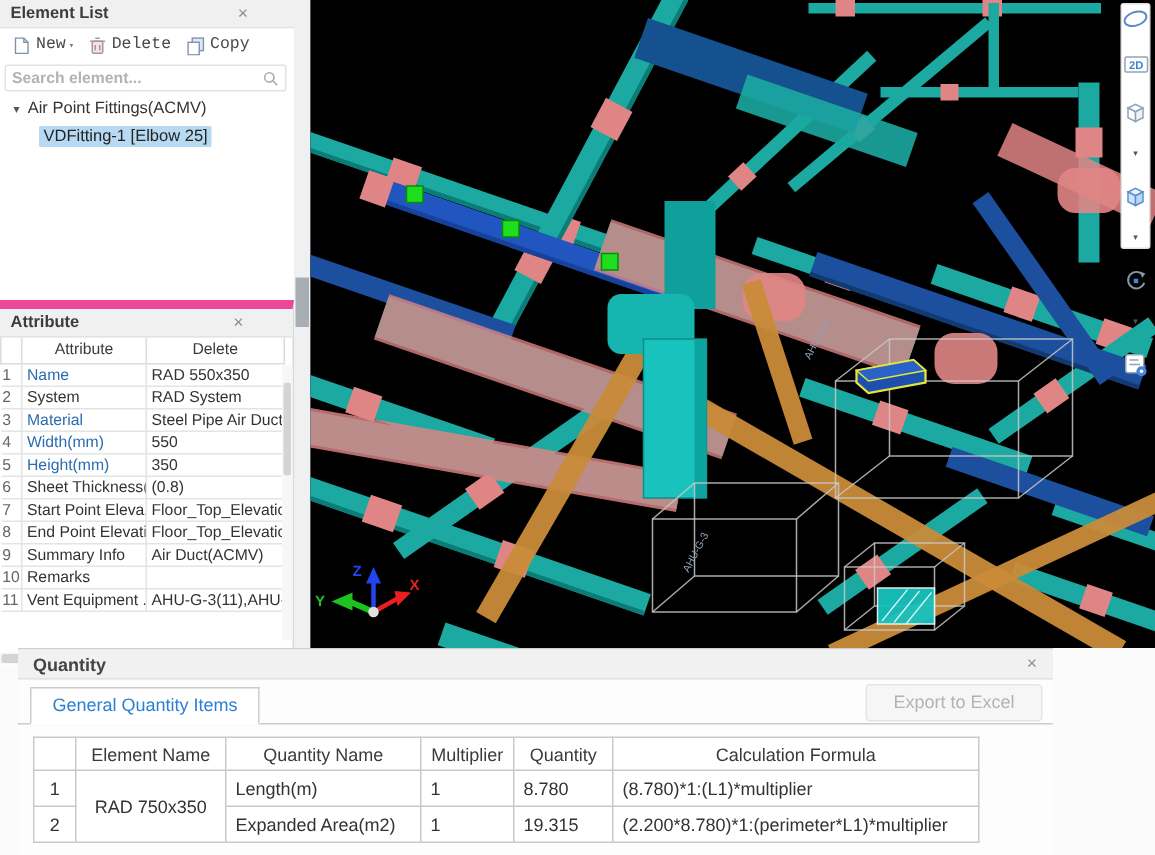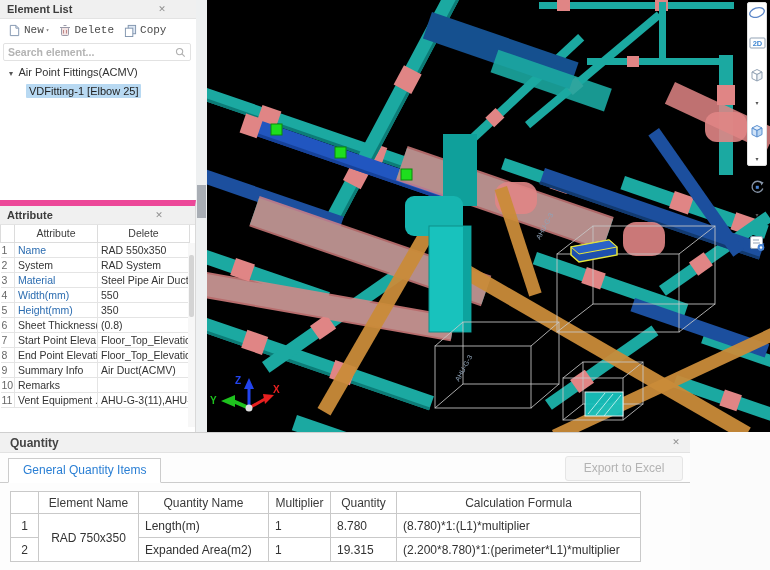--- a/index.html
+++ b/index.html
@@ -70,21 +70,21 @@
   .orange{fill:var(--duct-orange);opacity:.95;}
   .wire{fill:none;stroke:var(--wireframe);stroke-width:1;opacity:.85;}
 
   #viewport-toolbar{position:absolute;right:3px;top:2px;width:20px;height:164px;background:#fff;
     border:1px solid #e0e0e0;border-radius:2px;display:flex;flex-direction:column;
     align-items:center;padding-top:3px;gap:17px;}
   .vt-icon{width:22px;height:18px;display:flex;align-items:center;justify-content:center;}
   .vt-chevron{font-size:6px;color:#555;line-height:6px;height:7px;}
 
   
-  #quantity-panel{position:absolute;left:0;top:432px;width:690px;height:138px;background:#fdfdfd;
+  #quantity-panel{position:absolute;left:12px;top:432px;width:690px;height:138px;background:#fdfdfd;
     border-top:1px solid #cfcfcf;}
   #quantity-header{position:relative;height:20px;background:#f1f1f1;border-bottom:1px solid #e2e2e2;
     font-size:12px;font-weight:bold;color:#444;line-height:20px;padding-left:10px;}
   #quantity-tabs{position:relative;height:30px;}
   #quantity-tabs .tabline{position:absolute;left:0;right:0;bottom:0;height:1px;background:#ccc;}
   #general-tab{position:absolute;left:8px;top:5px;height:25px;background:#fff;
     border:1px solid #ccc;border-bottom:1px solid #fff;padding:0 14px;font-size:12px;
     color:var(--accent-blue);line-height:23px;z-index:2;}
   #export-btn{position:absolute;right:7px;top:3px;width:118px;height:25px;background:#f6f6f6;
     border:1px solid #e5e5e5;border-radius:3px;font-size:12px;color:var(--disabled-text);

